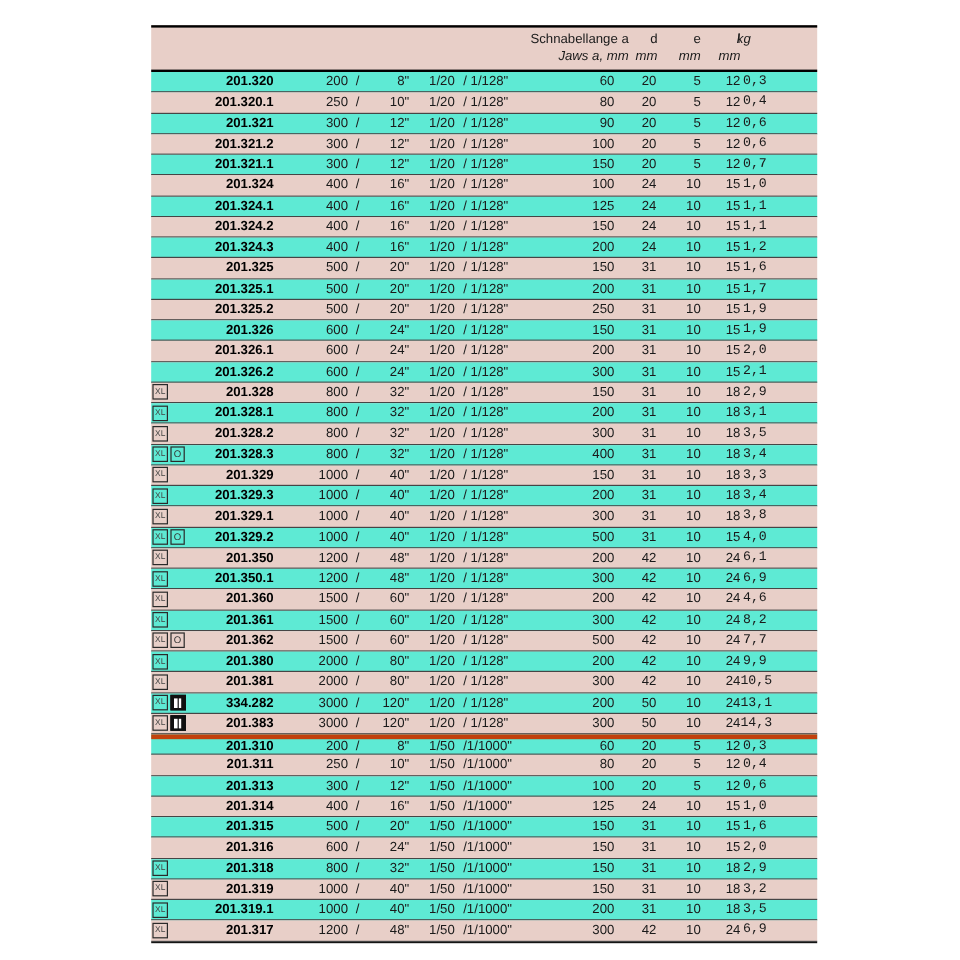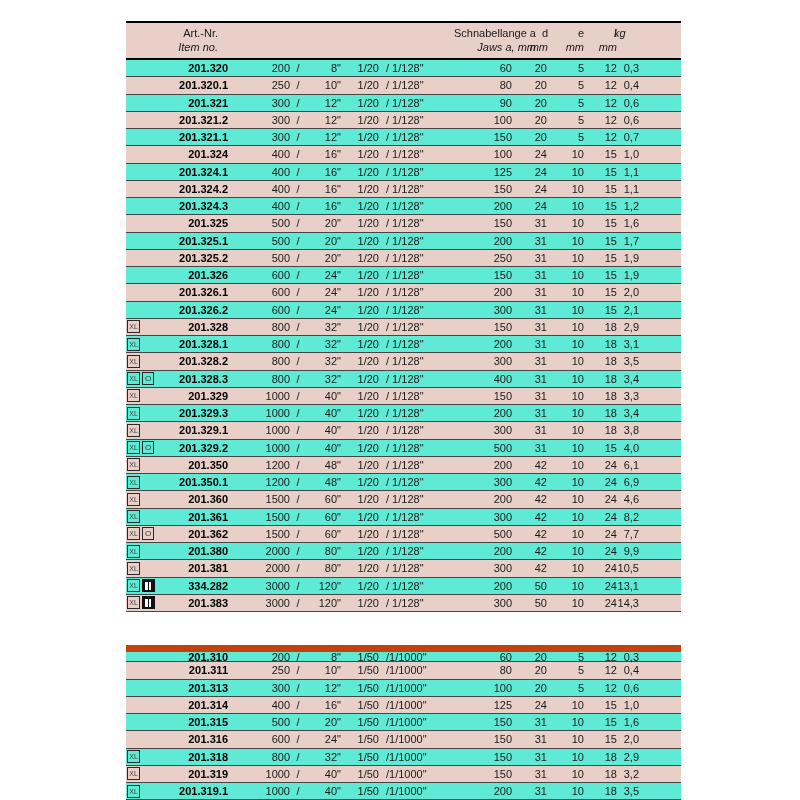--- a/index.html
+++ b/index.html
@@ -8,64 +8,60 @@
 
   
   .thead{position:relative;height:35px;background:var(--band,#e8cfc8);
     border-top:2px solid #000;border-bottom:2px solid #000;box-sizing:content-box;}
   .hcell{position:absolute;top:3px;font-size:11px;line-height:14px;}
   .hcell .l1{display:block;}
   .hcell .l2{display:block;font-style:italic;}
   .h-item{left:0;width:92px;text-align:right;}
   .h-range{left:95px;width:150px;text-align:center;}
   .h-nonius{left:161px;width:150px;text-align:right;}
-  .h-jaws{left:260px;width:150px;text-align:right;}
+  .h-jaws{left:248px;width:150px;text-align:right;}
   .h-d{left:392px;width:30px;text-align:right;}
   .h-e{left:428px;width:30px;text-align:right;}
   .h-l{left:461px;width:30px;text-align:right;}
   .h-kg{left:488px;width:30px;text-align:left;}
 
   
   .tbody{border-bottom:1px solid #151515;}
   .row{display:flex;align-items:center;height:17.26px;box-sizing:border-box;
     border-bottom:1px solid #454545;font-size:11px;background:#5eead4;}
   .row.pink{background:var(--band,#e8cfc8);}
-  .row.section-start{border-top:7px solid #c2410c;margin-top:33px;}
+  .row.section-start{border-top:4px solid #c2410c;}
   .cell{box-sizing:border-box;white-space:nowrap;overflow:visible;}
   .c-badges{width:32px;display:flex;align-items:center;padding-left:1px;}
   .c-item{width:72px;text-align:right;padding-right:2px;font-weight:700;color:#000;}
   .c-rmm{width:62px;text-align:right;padding-right:2px;}
   .c-slash{width:12px;text-align:center;}
   .c-rin{width:40px;text-align:right;padding-right:3px;}
   .c-na{width:38px;text-align:right;padding-right:3px;}
   .c-nb{width:64px;text-align:left;padding-left:4px;}
   .c-jaws{width:68px;text-align:right;padding-right:2px;}
   .c-d{width:34px;text-align:right;padding-right:1px;}
   .c-e{width:36px;text-align:right;}
   .c-l{width:33px;text-align:right;}
-  .c-kg{width:23px;text-align:right;padding-right:1px;}
+  .c-kg{width:23px;text-align:right;padding-right:1px;font-family:Liberation Mono, monospace;}
 
   
   .badge{display:inline-block;width:13px;height:13px;box-sizing:border-box;
     border:1px solid #2a2a2a;background:transparent;font-size:7px;line-height:11px;
     text-align:center;color:#444;margin-right:2px;flex:0 0 auto;}
   .badge.o{width:12px;font-size:8px;color:#333;}
   .badge.picto{background:#101010;border-color:#101010;position:relative;}
   .badge.picto::before{content:"";position:absolute;left:2px;top:2px;width:3px;height:8px;background:#fff;}
   .badge.picto::after{content:"";position:absolute;right:3px;top:2px;width:2px;height:8px;background:#fff;}
 </style>
 </head>
 <body>
 
 <div class="sheet">
   <div class="thead">
-    <div class="hcell h-item">
-      <span class="l1">Art.-Nr.</span>
-      <span class="l2">Item no.</span>
-    </div>
     <div class="hcell h-jaws">
       <span class="l1">Schnabellange a</span>
       <span class="l2">Jaws a, mm</span>
     </div>
     <div class="hcell h-d">
       <span class="l1">d</span>
       <span class="l2">mm</span>
     </div>
     <div class="hcell h-e">
       <span class="l1">e</span>

